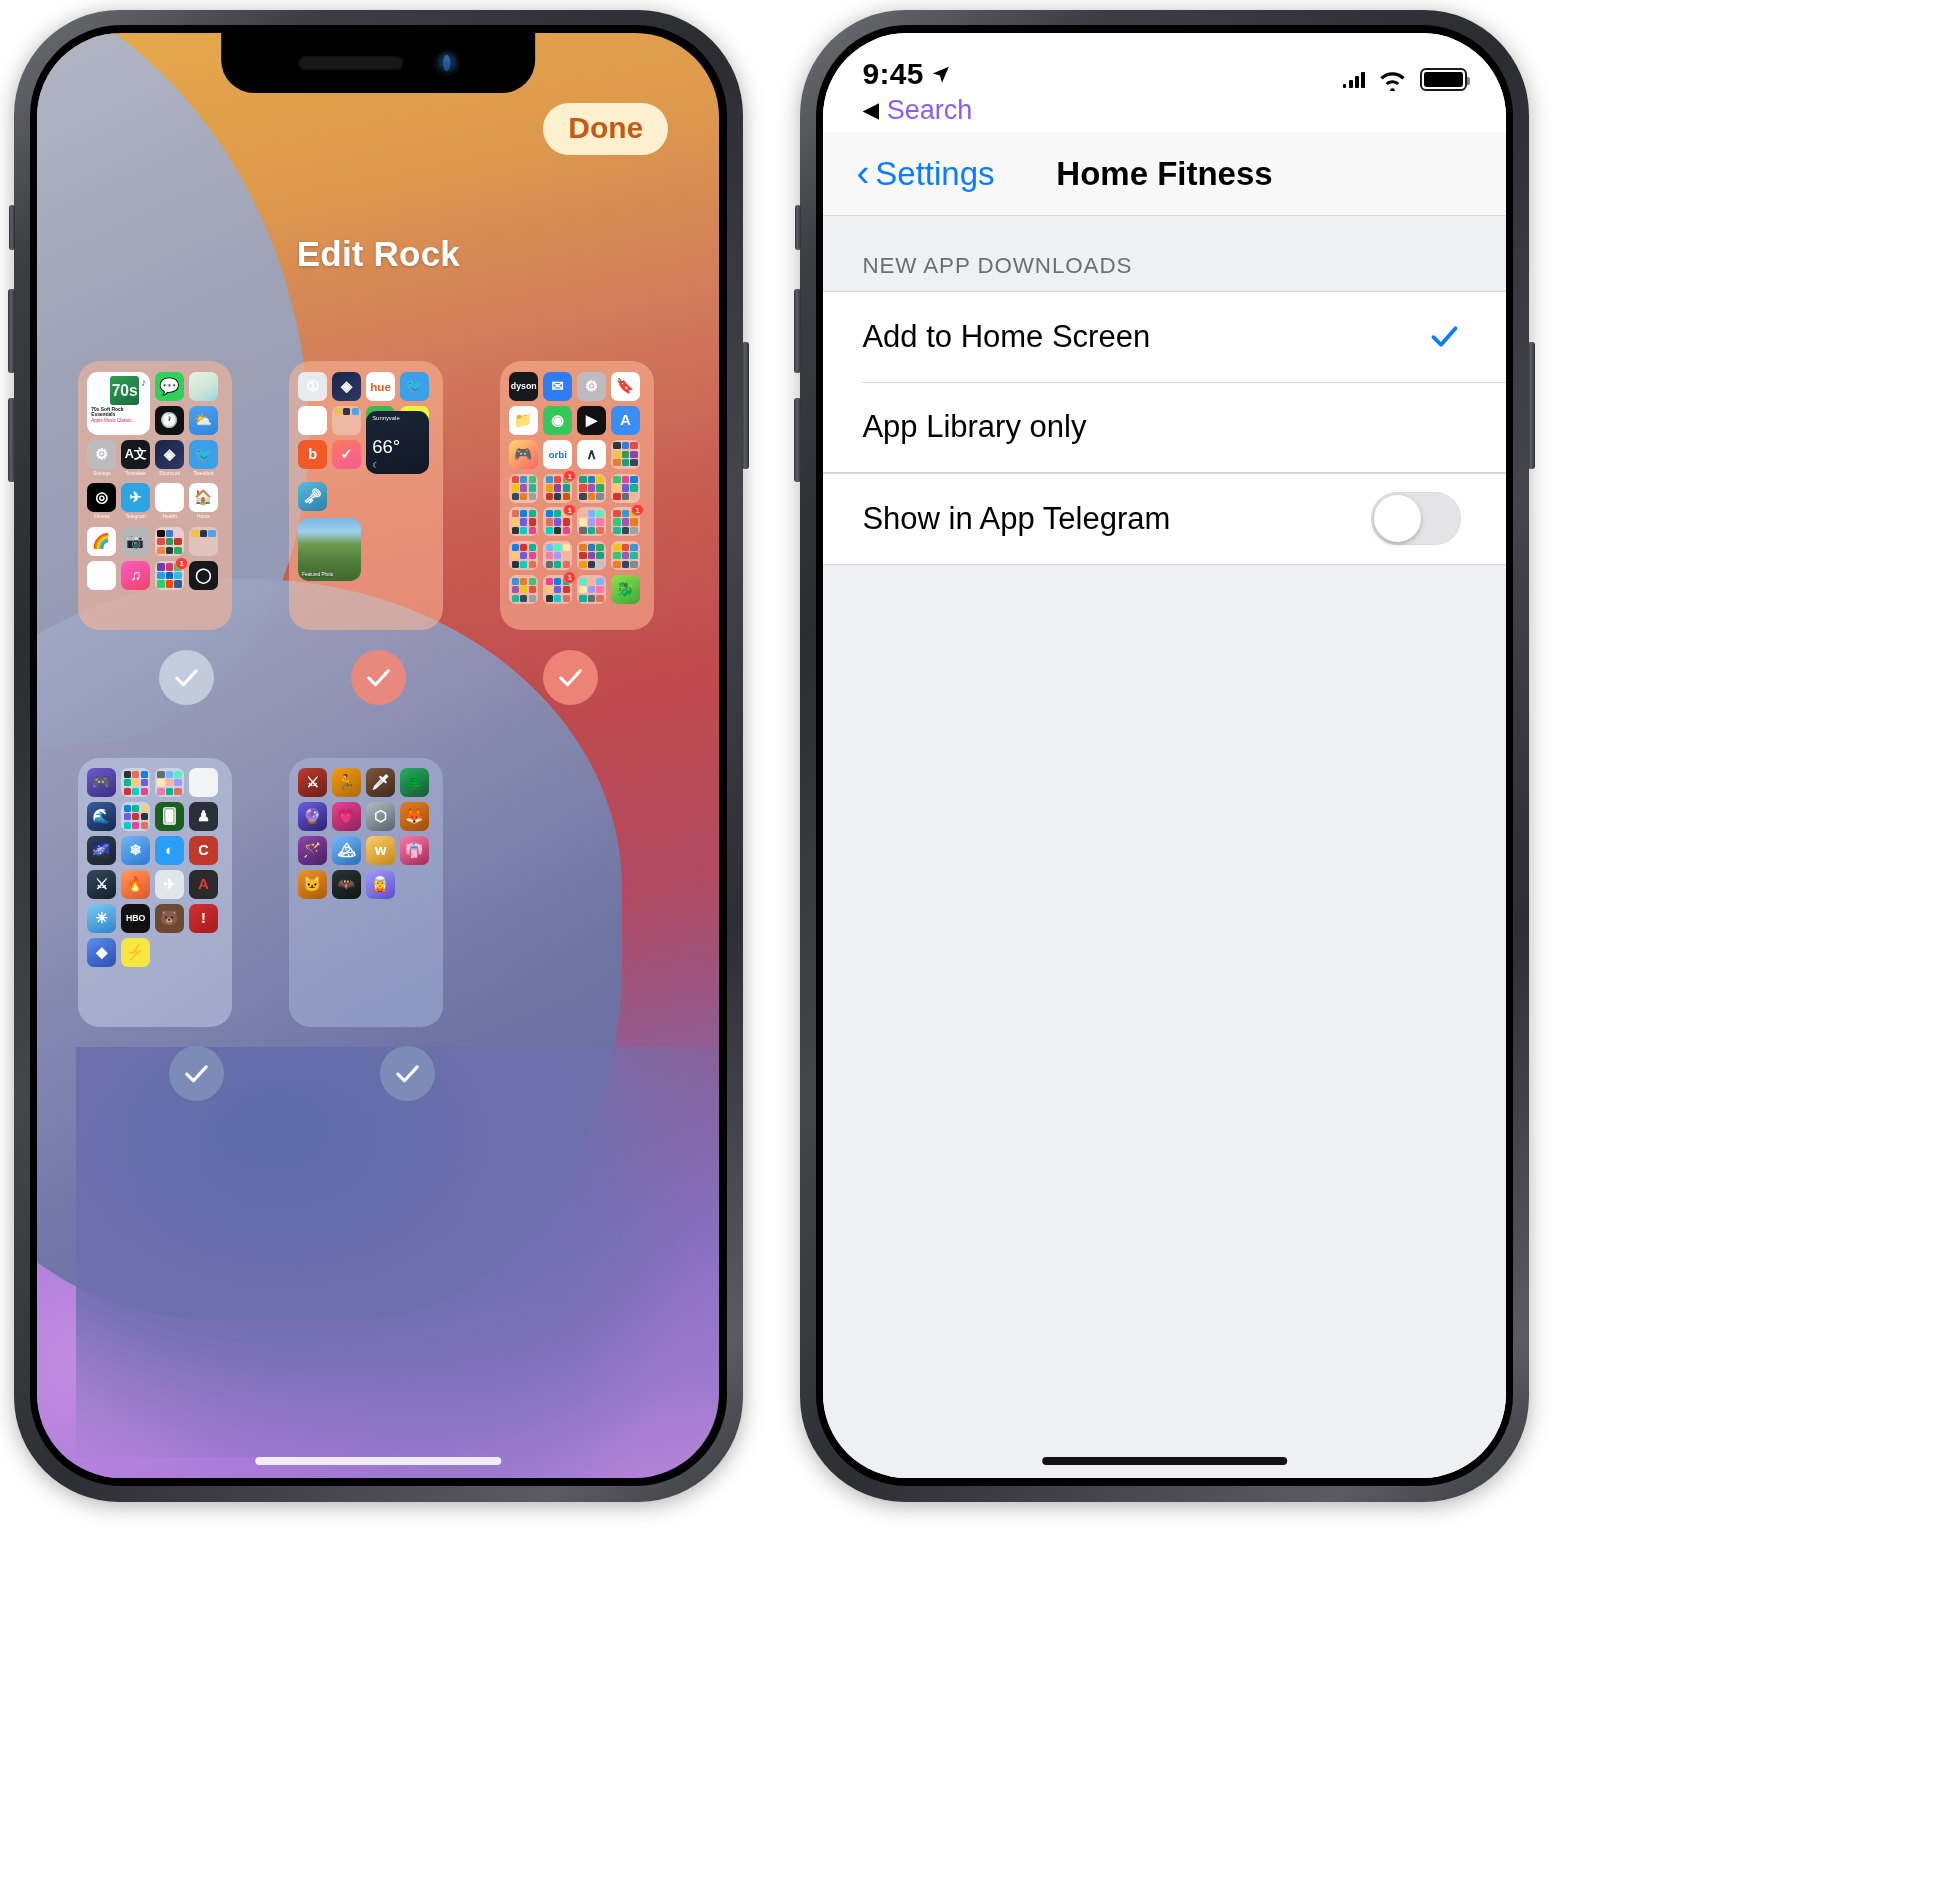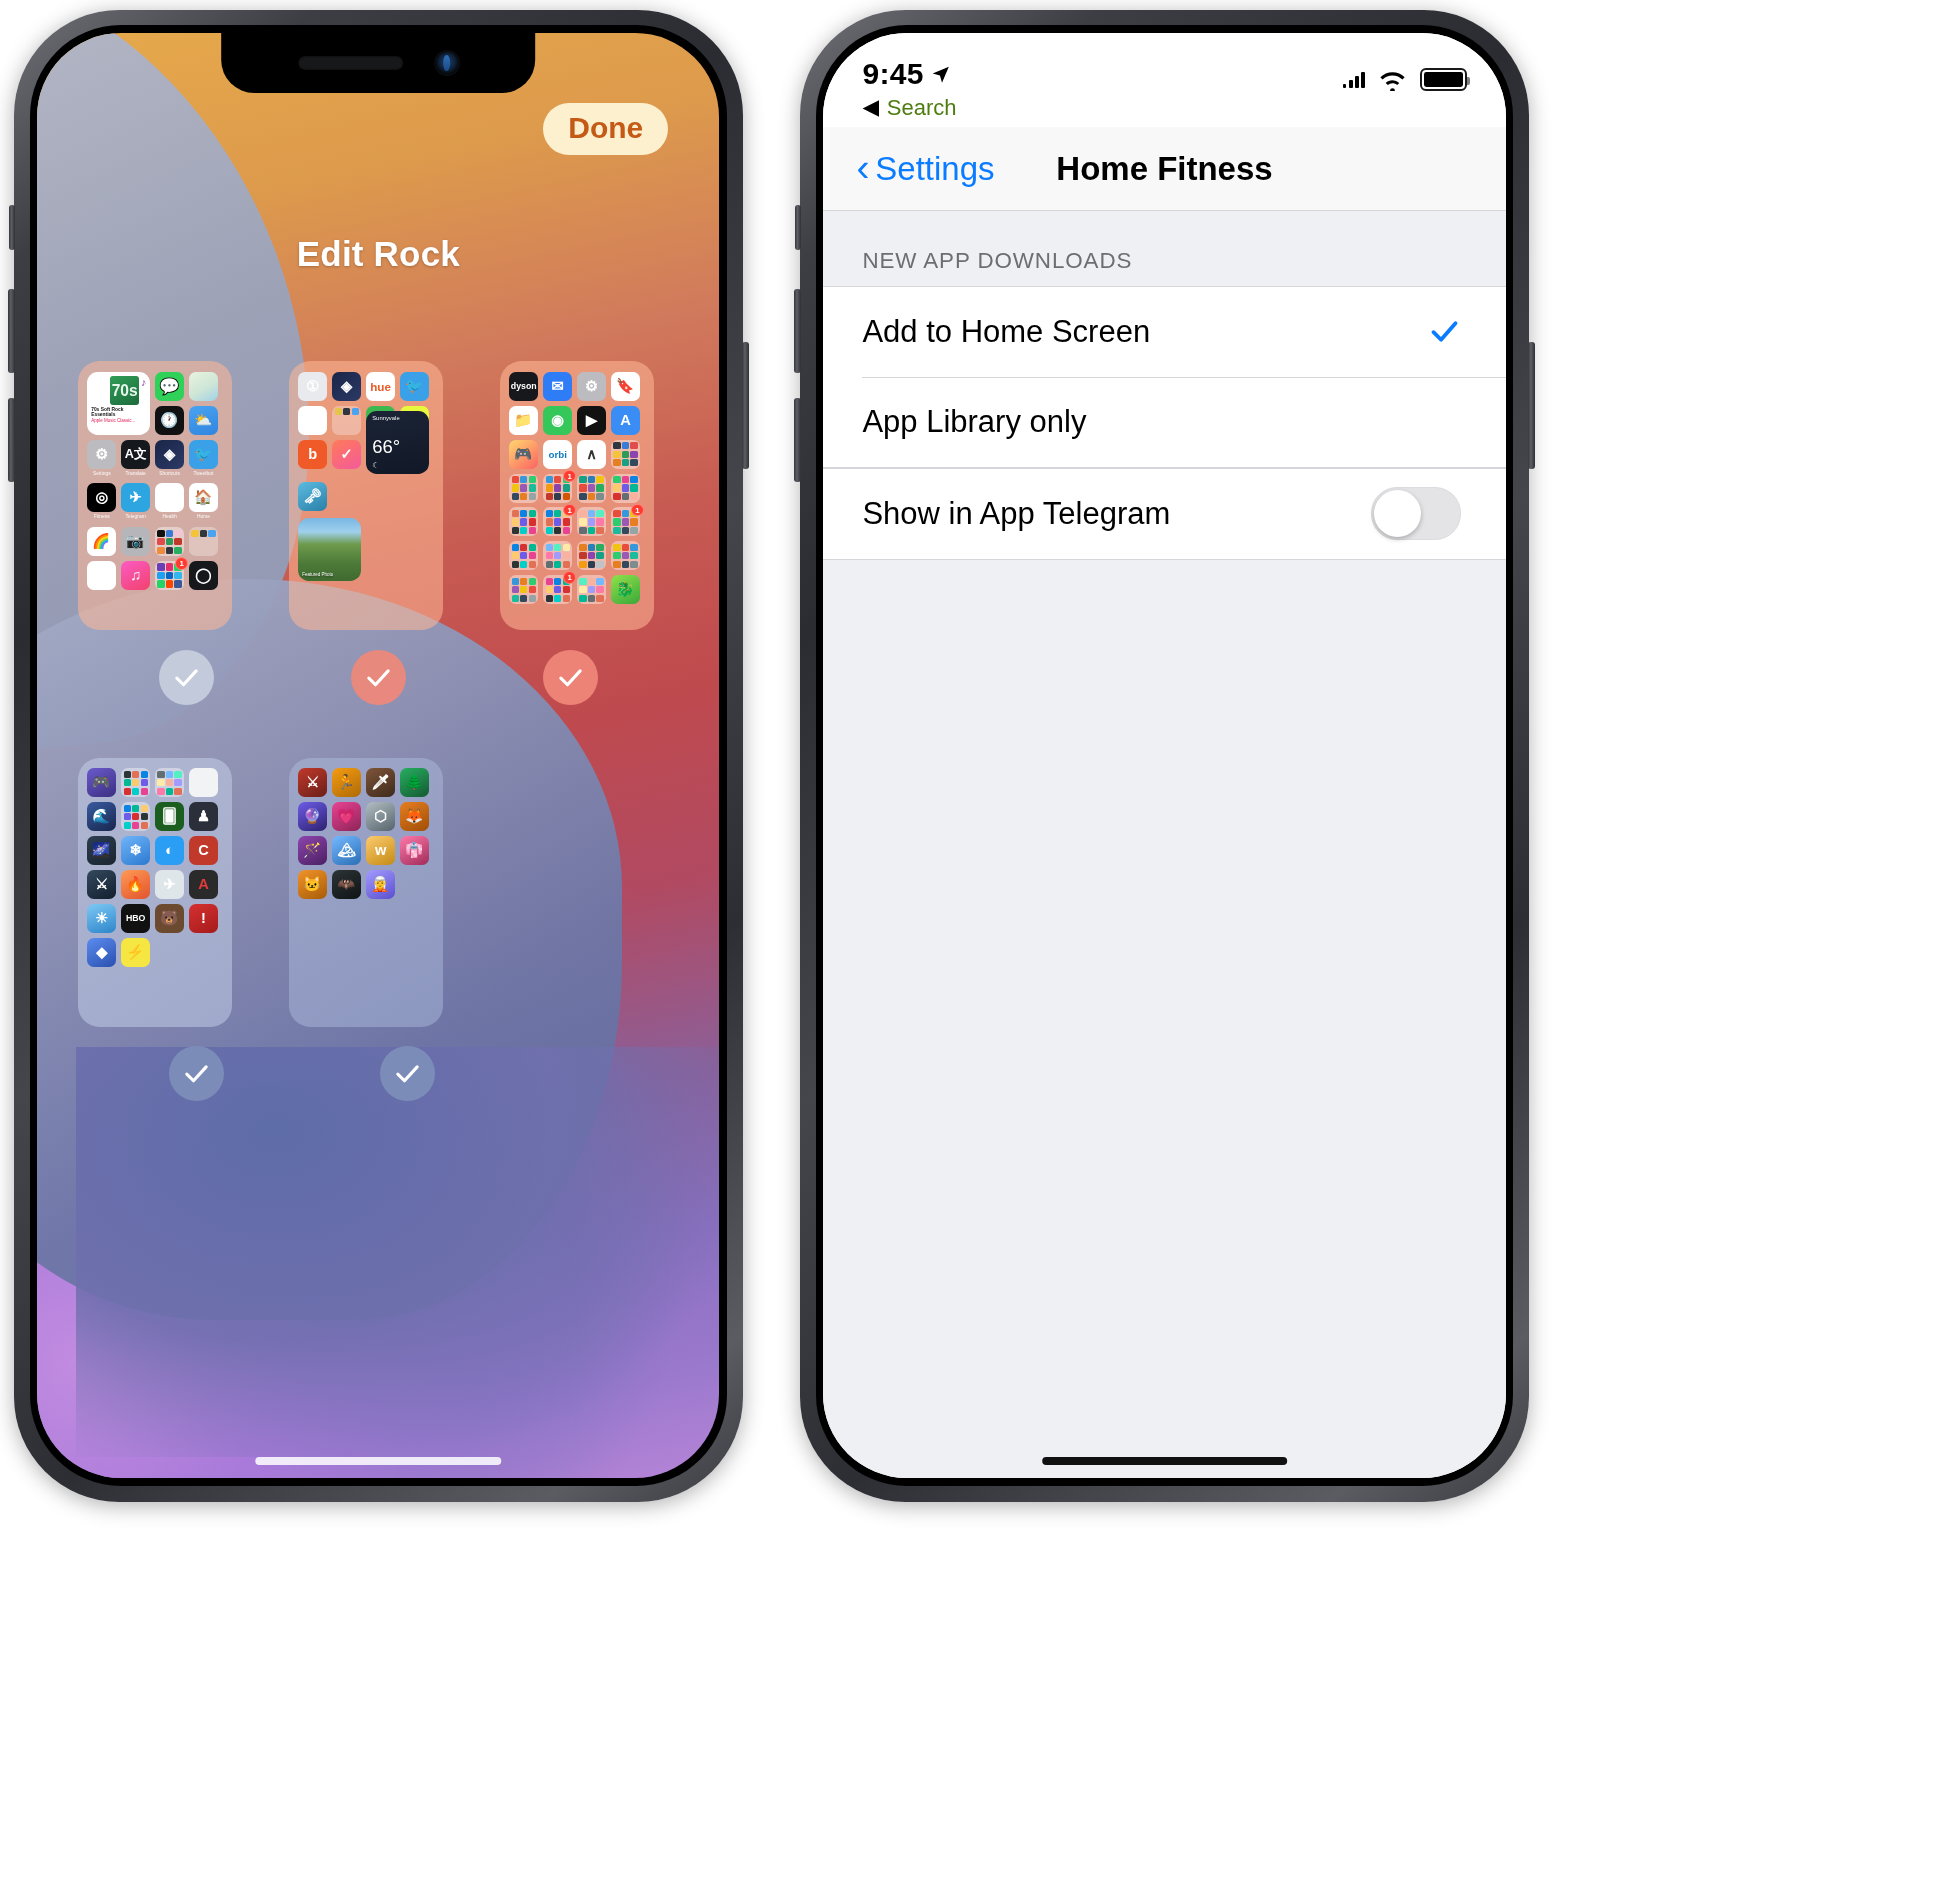--- a/index.html
+++ b/index.html
@@ -324,21 +324,21 @@
     background: rgba(0,0,0,.5);
   }
   .bat i { display:block; height: 100%; background: #000; border-radius: 2.4px; }
 
   .backsearch {
     background: #fff;
     padding: 0 39px 5.9px;
     display: flex; align-items: center; gap: 7.8px;
   }
   .backsearch .tri { color: #000; font-size: 21.5px; line-height: 1;}
-  .backsearch .txt { font-size: 22px; color: #4d7c0f; }
+  .backsearch .txt { font-size: 27px; color: #8b5cf6; }
 
   .navbar {
     background: #f8f8f9;
     height: 84px;
     display: flex; align-items: center;
     padding: 0 33px;
     position: relative;
     border-bottom: 1px solid #d6d6da;
   }
   .nav-back {

